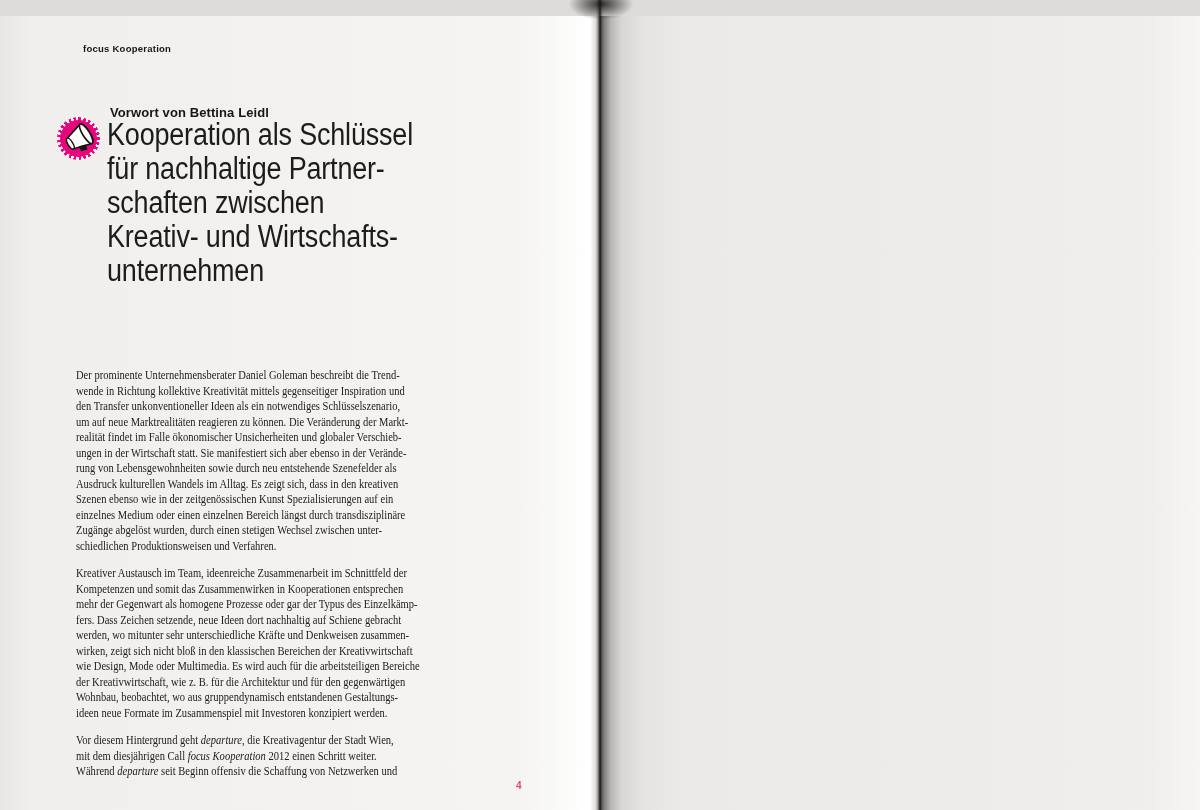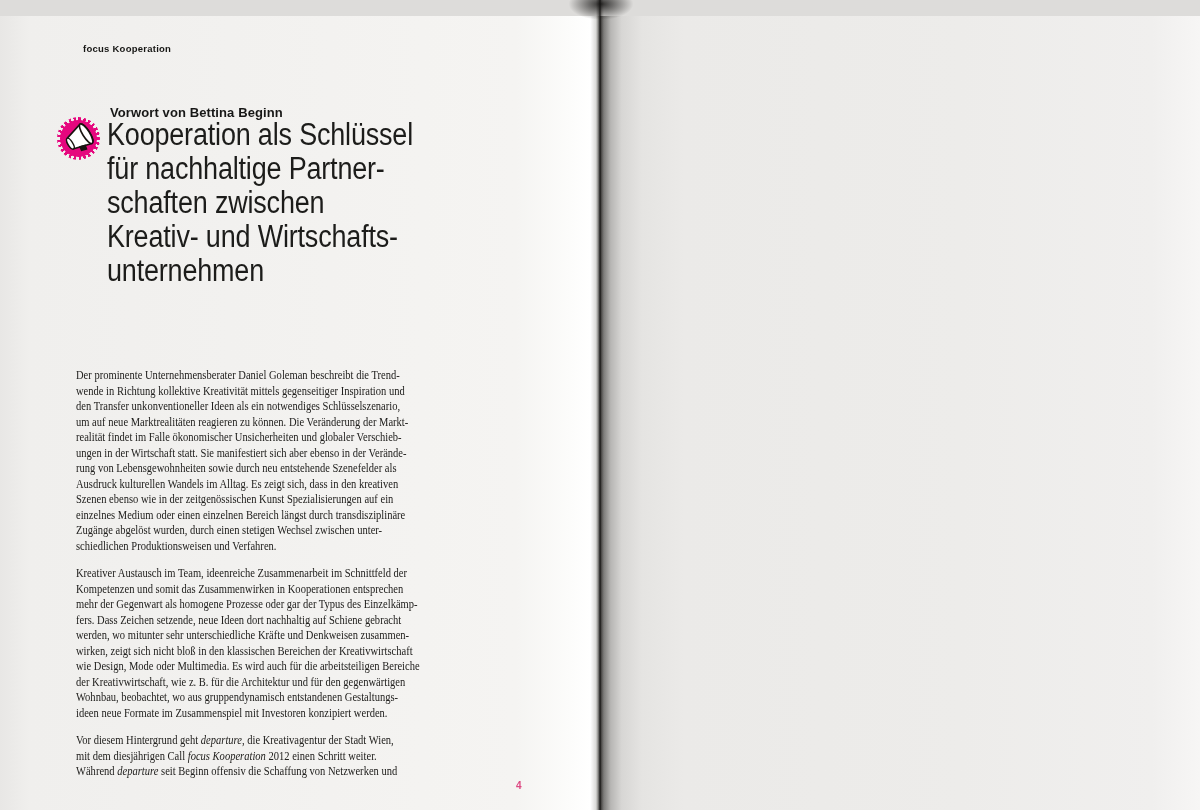--- a/index.html
+++ b/index.html
@@ -72,21 +72,21 @@
     <svg viewBox="0 0 40 40" aria-hidden="true">
       <g transform="rotate(-32 20 20)">
         <path d="M12 14 L28 9.5 C30.3 9.5 31.8 14 31.8 20 C31.8 26 30.3 30.5 28 30.5 L12 26 C10 25.2 8.8 22.8 8.8 20 C8.8 17.2 10 14.8 12 14 Z" fill="#ffffff" stroke="#18130f" stroke-width="1.5"></path>
         <path d="M16.6 26.4 L22.8 28.2 L21.6 33.2 L15.8 31.4 Z" fill="#18130f"></path>
         <ellipse cx="28.4" cy="20" rx="3.2" ry="10.6" fill="#ffffff" stroke="#18130f" stroke-width="1.5"></ellipse>
         <ellipse cx="11" cy="20" rx="2.2" ry="5.8" fill="#ffffff" stroke="#18130f" stroke-width="1.3"></ellipse>
       </g>
     </svg>
   </div>
 
-  <div class="kicker">Vorwort von Bettina Beginn</div>
+  <div class="kicker">Vorwort von Bettina Leidl</div>
 
   <h1 class="title" style="margin:0;">Kooperation als Schlüssel<br>für nachhaltige Partner-<br>schaften zwischen<br>Kreativ- und Wirtschafts-<br>unternehmen</h1>
 
   <div id="body-left" class="body-text">
       <p class="para">Der prominente Unternehmensberater Daniel Goleman beschreibt die Trend-<br>wende in Richtung kollektive Kreativität mittels gegenseitiger Inspiration und<br>den Transfer unkonventioneller Ideen als ein notwendiges Schlüsselszenario,<br>um auf neue Marktrealitäten reagieren zu können. Die Veränderung der Markt-<br>realität findet im Falle ökonomischer Unsicherheiten und globaler Verschieb-<br>ungen in der Wirtschaft statt. Sie manifestiert sich aber ebenso in der Verände-<br>rung von Lebensgewohnheiten sowie durch neu entstehende Szenefelder als<br>Ausdruck kulturellen Wandels im Alltag. Es zeigt sich, dass in den kreativen<br>Szenen ebenso wie in der zeitgenössischen Kunst Spezialisierungen auf ein<br>einzelnes Medium oder einen einzelnen Bereich längst durch transdisziplinäre<br>Zugänge abgelöst wurden, durch einen stetigen Wechsel zwischen unter-<br>schiedlichen Produktionsweisen und Verfahren.</p>
       <p class="para">Kreativer Austausch im Team, ideenreiche Zusammenarbeit im Schnittfeld der<br>Kompetenzen und somit das Zusammenwirken in Kooperationen entsprechen<br>mehr der Gegenwart als homogene Prozesse oder gar der Typus des Einzelkämp-<br>fers. Dass Zeichen setzende, neue Ideen dort nachhaltig auf Schiene gebracht<br>werden, wo mitunter sehr unterschiedliche Kräfte und Denkweisen zusammen-<br>wirken, zeigt sich nicht bloß in den klassischen Bereichen der Kreativwirtschaft<br>wie Design, Mode oder Multimedia. Es wird auch für die arbeitsteiligen Bereiche<br>der Kreativwirtschaft, wie z. B. für die Architektur und für den gegenwärtigen<br>Wohnbau, beobachtet, wo aus gruppendynamisch entstandenen Gestaltungs-<br>ideen neue Formate im Zusammenspiel mit Investoren konzipiert werden.</p>
       <p class="para">Vor diesem Hintergrund geht <em>departure</em>, die Kreativagentur der Stadt Wien,<br>mit dem diesjährigen Call <em>focus Kooperation</em> 2012 einen Schritt weiter.<br>Während <em>departure</em> seit Beginn offensiv die Schaffung von Netzwerken und</p>
     </div>
 
   <div id="page-number-left" class="page-number">4</div>

